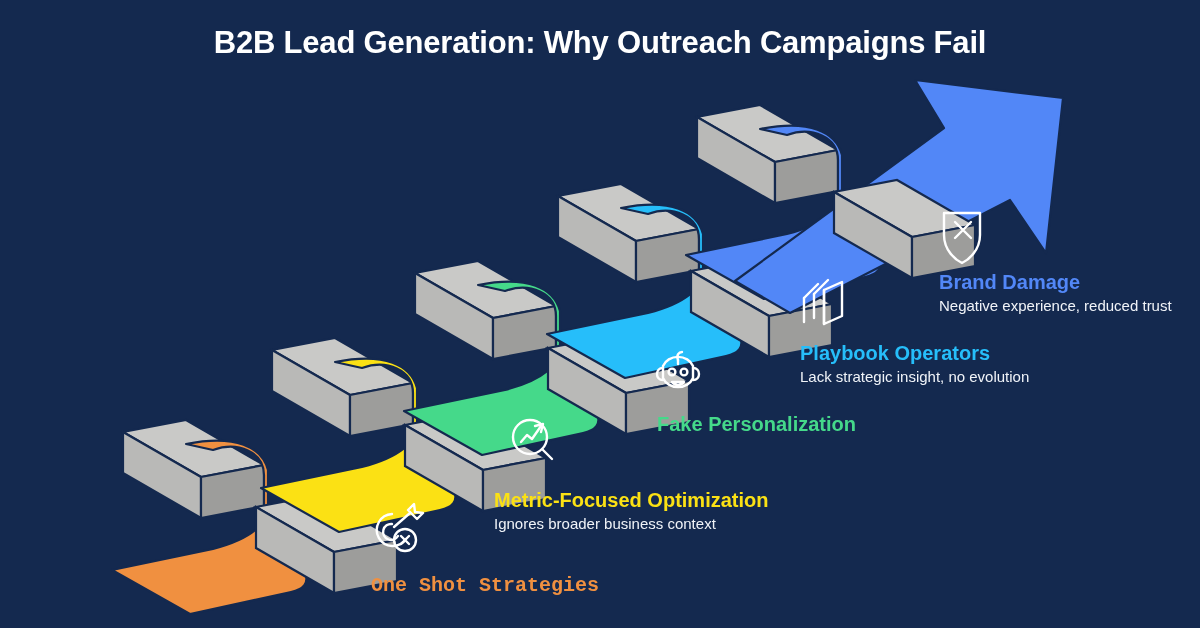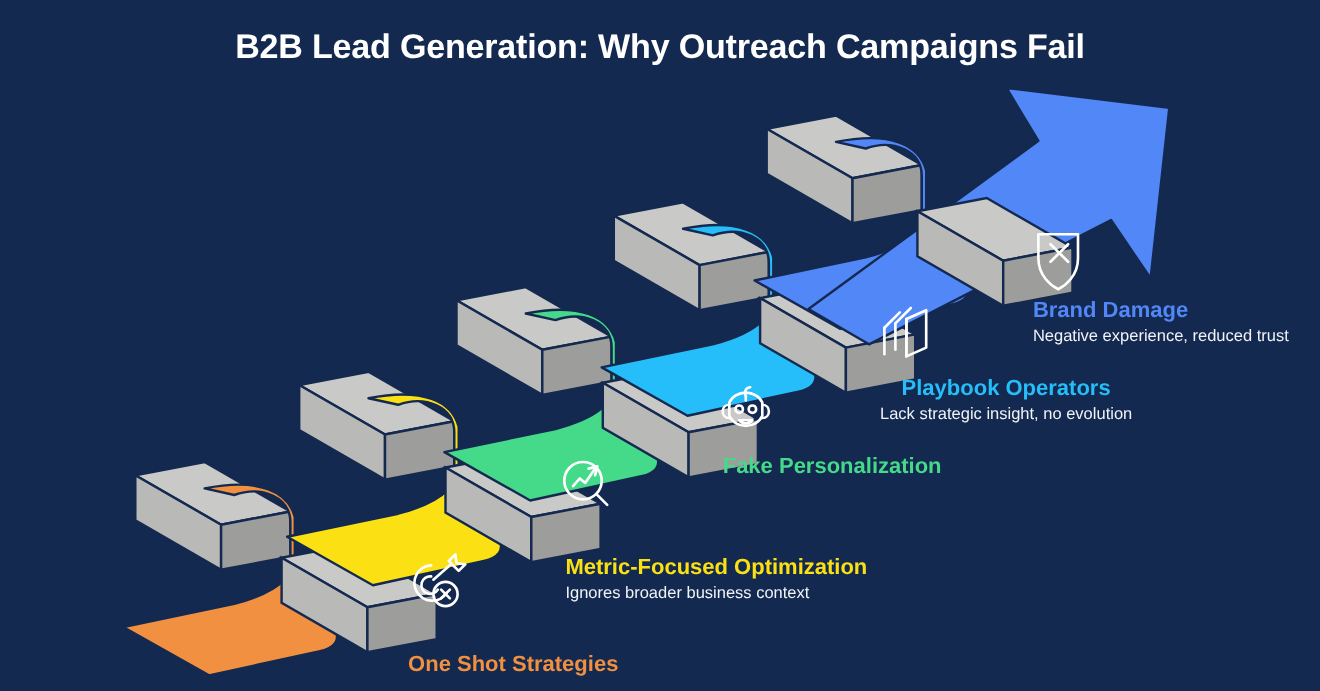--- a/index.html
+++ b/index.html
@@ -226,35 +226,35 @@
       <path d="M824,290 l18,-8 0,34 -18,8 z"></path>
       <path d="M824,290 l0,34"></path>
     </g>
 
     <g fill="none" stroke="#FFFFFF" stroke-width="2.4" stroke-linecap="round" stroke-linejoin="round">
       <path d="M944,213 h36 v22 c0,16 -12,25 -18,28 -6,-3 -18,-12 -18,-28 z"></path>
       <path d="M955,222 l16,16 M971,222 l-16,16"></path>
     </g>
   </svg>
 
-  <div class="label" style="left:371px;top:593px;">
+  <div class="label" style="left:371px;top:574px;font-family:Liberation Mono, monospace;">
     <div class="head" style="color:#F09040;">One Shot Strategies</div>
   </div>
 
-  <div class="label" style="left:514px;top:489px;margin-top:16px;">
+  <div class="label" style="left:494px;top:489px;">
     <div class="head" style="color:#FBE114;">Metric-Focused Optimization</div>
     <div class="sub">Ignores broader business context</div>
   </div>
 
   <div class="label" style="left:657px;top:413px;">
     <div class="head" style="color:#45D98A;">Fake Personalization</div>
   </div>
 
   <div class="label" style="left:800px;top:342px;">
-    <div class="head" style="color:#26BEFA;text-align:center;">Playbook Operators</div>
+    <div class="head" style="color:#26BEFA;">Playbook Operators</div>
     <div class="sub">Lack strategic insight, no evolution</div>
   </div>
 
   <div class="label" style="left:939px;top:271px;">
     <div class="head" style="color:#5287F7;">Brand Damage</div>
     <div class="sub">Negative experience, reduced trust</div>
   </div>
 
 </div>
 

